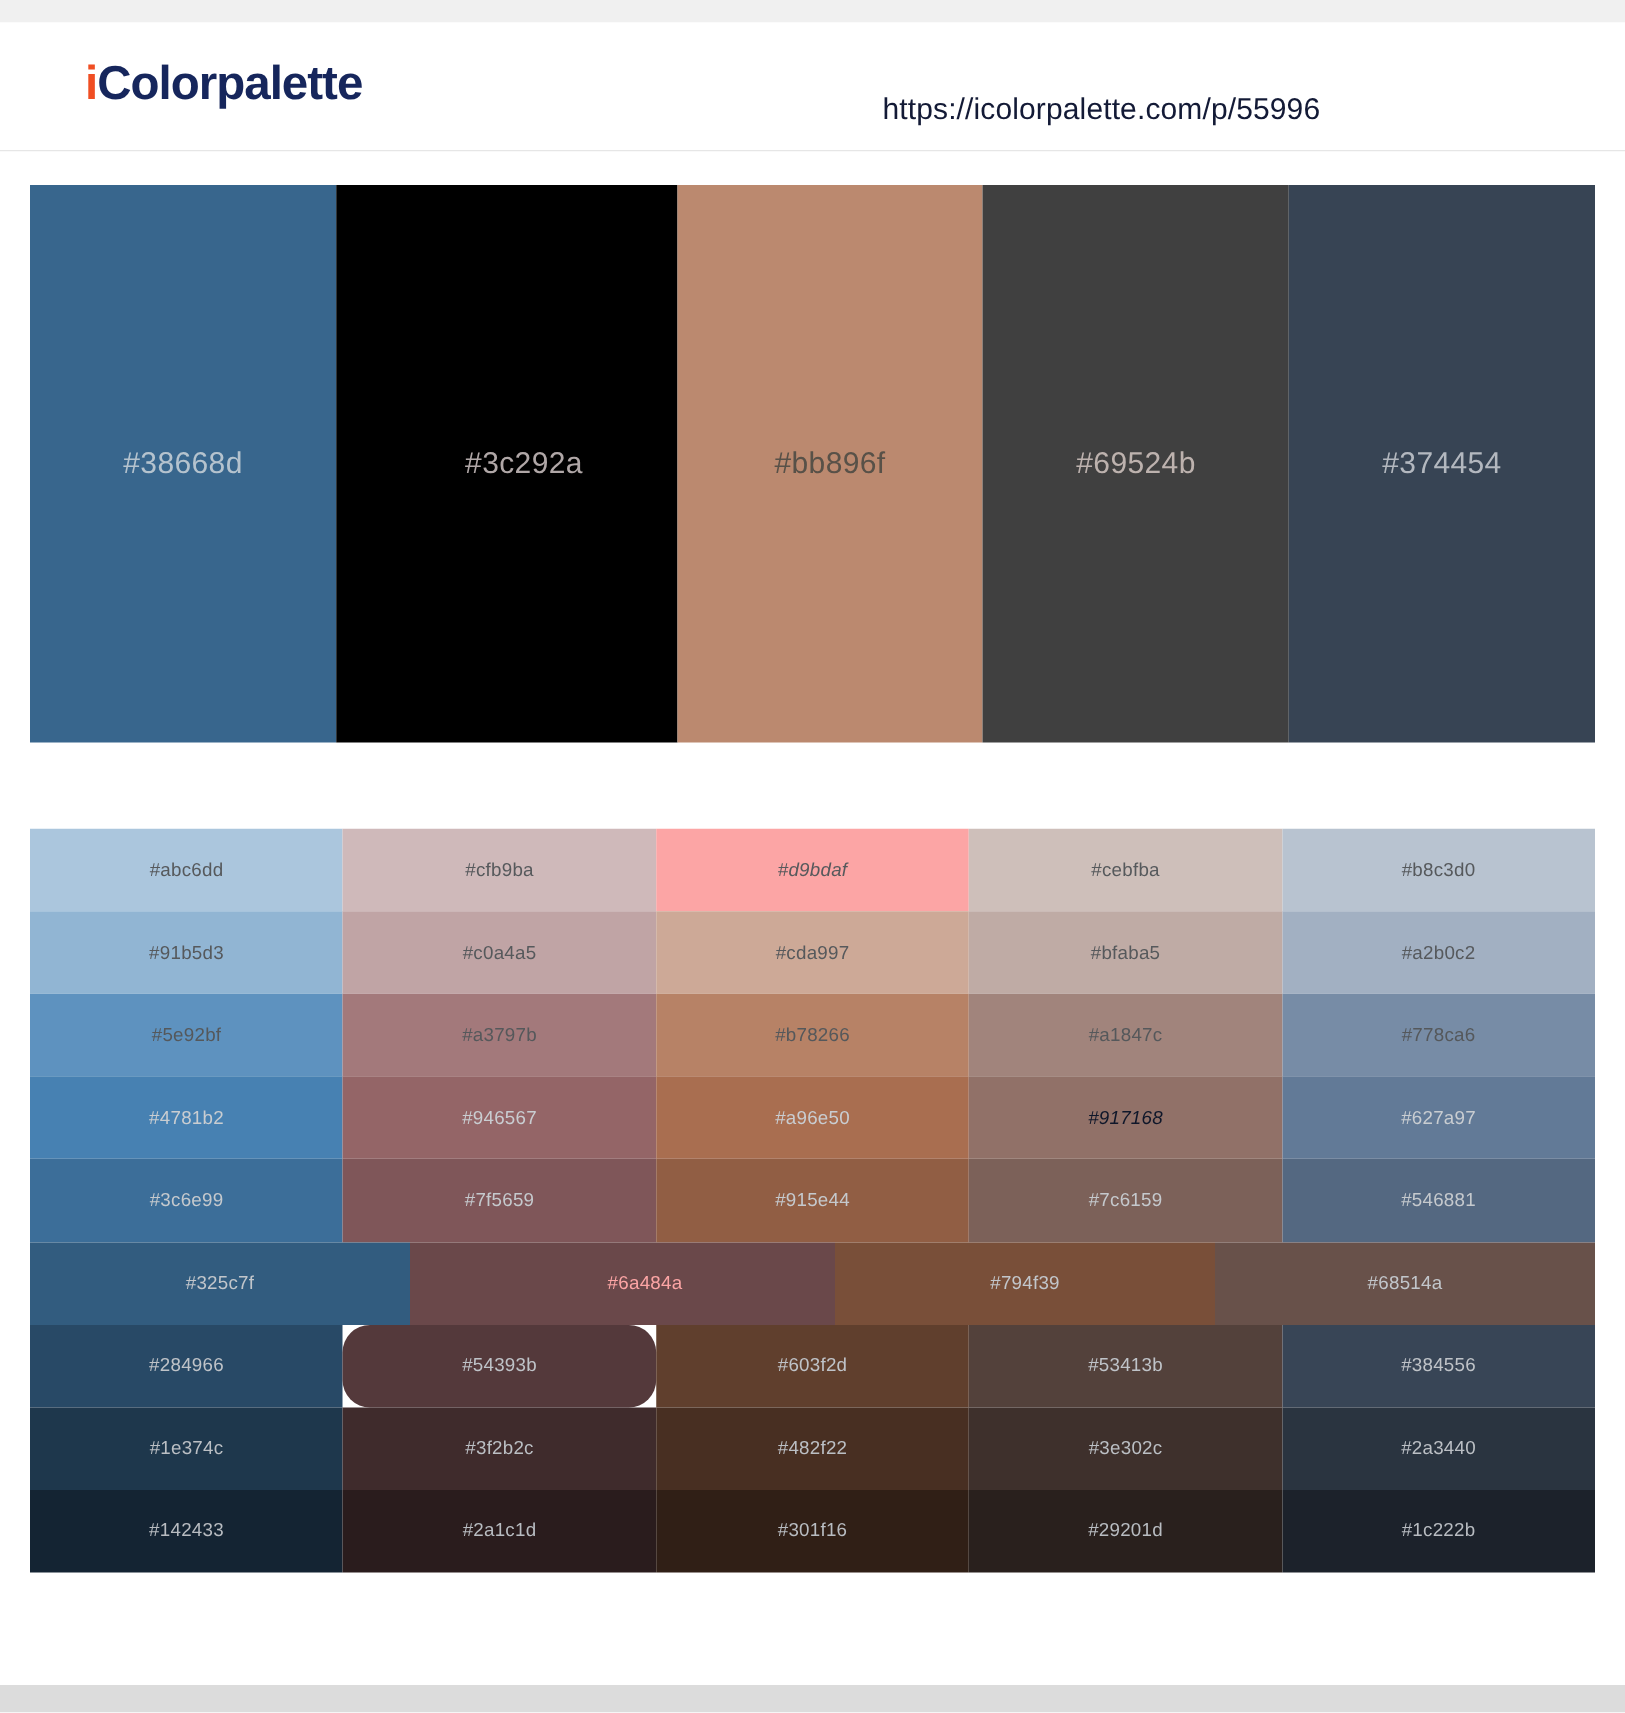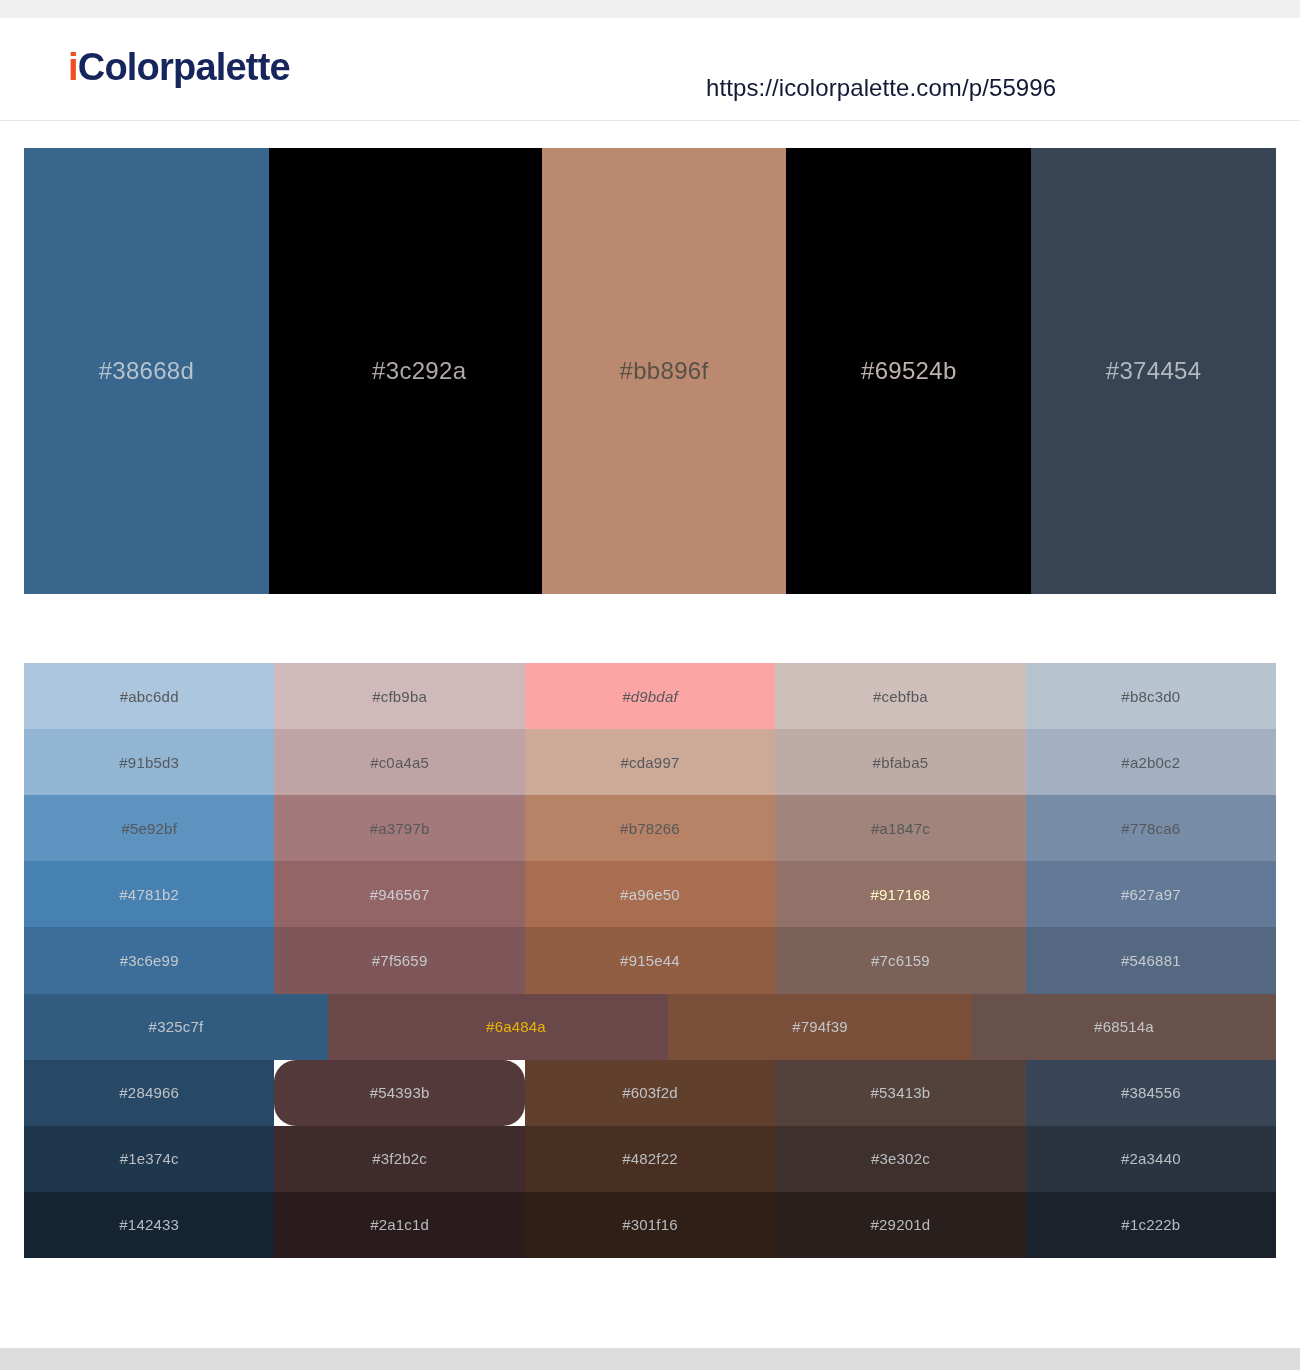--- a/index.html
+++ b/index.html
@@ -137,21 +137,21 @@
   <div class="palette-main">
       <div class="swatch" style="background: rgb(56, 102, 141);">
         <span class="swatch-label" style="color: rgb(181, 195, 206);">#38668d</span>
       </div>
       <div class="swatch" style="background: #000000; padding-left: 28px;">
         <span class="swatch-label" style="color: rgb(176, 167, 167);">#3c292a</span>
       </div>
       <div class="swatch" style="background: rgb(187, 137, 111);">
         <span class="swatch-label" style="color: rgb(88, 81, 72);">#bb896f</span>
       </div>
-      <div class="swatch" style="background: #000000;">
+      <div class="swatch" style="background: #404040;">
         <span class="swatch-label" style="color: rgb(189, 178, 174);">#69524b</span>
       </div>
       <div class="swatch" style="background: rgb(55, 68, 84);">
         <span class="swatch-label" style="color: rgb(179, 184, 191);">#374454</span>
       </div>
     </div>
 
   <div class="palette-grid">
       <div class="grid-row">
         <div class="grid-cell" style="background: rgb(171, 198, 221); color: rgb(86, 89, 92);">#abc6dd</div>
@@ -171,33 +171,33 @@
         <div class="grid-cell" style="background: rgb(94, 146, 191); color: rgb(85, 88, 91);">#5e92bf</div>
         <div class="grid-cell" style="background: rgb(163, 121, 123); color: rgb(85, 88, 91);">#a3797b</div>
         <div class="grid-cell" style="background: rgb(183, 130, 102); color: rgb(85, 88, 91);">#b78266</div>
         <div class="grid-cell" style="background: rgb(161, 132, 124); color: rgb(85, 88, 91);">#a1847c</div>
         <div class="grid-cell" style="background: rgb(119, 140, 166); color: rgb(85, 88, 91);">#778ca6</div>
       </div>
       <div class="grid-row">
         <div class="grid-cell" style="background: rgb(71, 129, 178); color: rgb(201, 205, 209);">#4781b2</div>
         <div class="grid-cell" style="background: rgb(148, 101, 103); color: rgb(201, 205, 209); text-align: right;">#946567</div>
         <div class="grid-cell" style="background: rgb(169, 110, 80); color: rgb(201, 205, 209);">#a96e50</div>
-        <div class="grid-cell" style="background: rgb(145, 113, 104); color: #fef9c3;">#917168</div>
+        <div class="grid-cell" style="background: rgb(145, 113, 104); color: #0f172a; font-style: italic;">#917168</div>
         <div class="grid-cell" style="background: rgb(98, 122, 151); color: rgb(201, 205, 209);">#627a97</div>
       </div>
       <div class="grid-row">
         <div class="grid-cell" style="background: rgb(60, 110, 153); color: rgb(197, 201, 205);">#3c6e99</div>
         <div class="grid-cell" style="background: rgb(127, 86, 89); color: rgb(197, 201, 205);">#7f5659</div>
         <div class="grid-cell" style="background: rgb(145, 94, 68); color: rgb(197, 201, 205);">#915e44</div>
         <div class="grid-cell" style="background: rgb(124, 97, 89); color: rgb(197, 201, 205);">#7c6159</div>
         <div class="grid-cell" style="background: rgb(84, 104, 129); color: rgb(197, 201, 205);">#546881</div>
       </div>
       <div class="grid-row">
         <div class="grid-cell" style="background: rgb(50, 92, 127); color: rgb(194, 198, 203);">#325c7f</div>
-        <div class="grid-cell" style="background: rgb(106, 72, 74); color: #eab308; padding-left: 36px;">#6a484a</div>
+        <div class="grid-cell" style="background: rgb(106, 72, 74); color: #fca5a5; padding-left: 36px;">#6a484a</div>
         <div class="grid-cell" style="background: rgb(121, 79, 57); color: rgb(194, 198, 203);">#794f39</div>
         <div class="grid-cell" style="background: rgb(104, 81, 74); color: rgb(194, 198, 203);">#68514a</div>
       </div>
       <div class="grid-row">
         <div class="grid-cell" style="background: rgb(40, 73, 102); color: rgb(191, 195, 200);">#284966</div>
         <div class="grid-cell" style="background: rgb(84, 57, 59); color: rgb(191, 195, 200); border-radius: 22px;">#54393b</div>
         <div class="grid-cell" style="background: rgb(96, 63, 45); color: rgb(191, 195, 200);">#603f2d</div>
         <div class="grid-cell" style="background: rgb(83, 65, 59); color: rgb(191, 195, 200);">#53413b</div>
         <div class="grid-cell" style="background: rgb(56, 69, 86); color: rgb(191, 195, 200);">#384556</div>
       </div>

